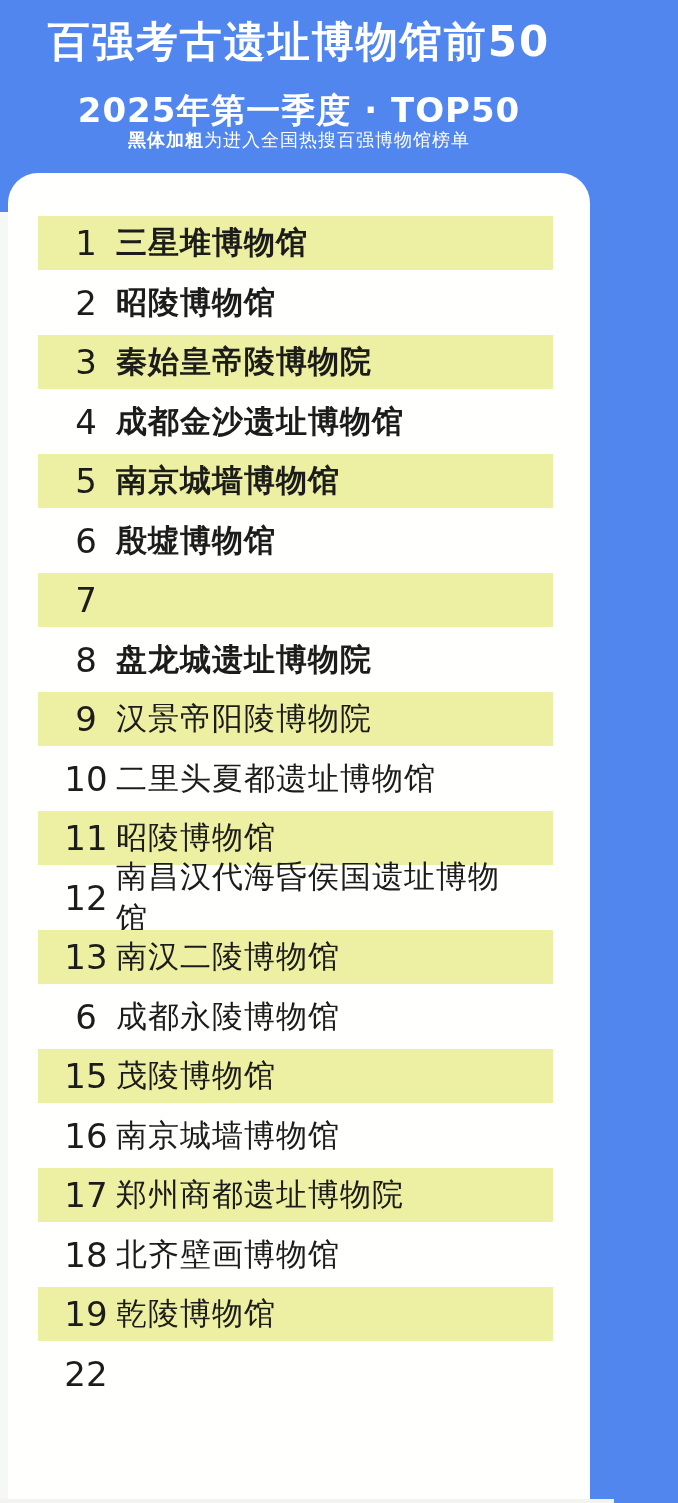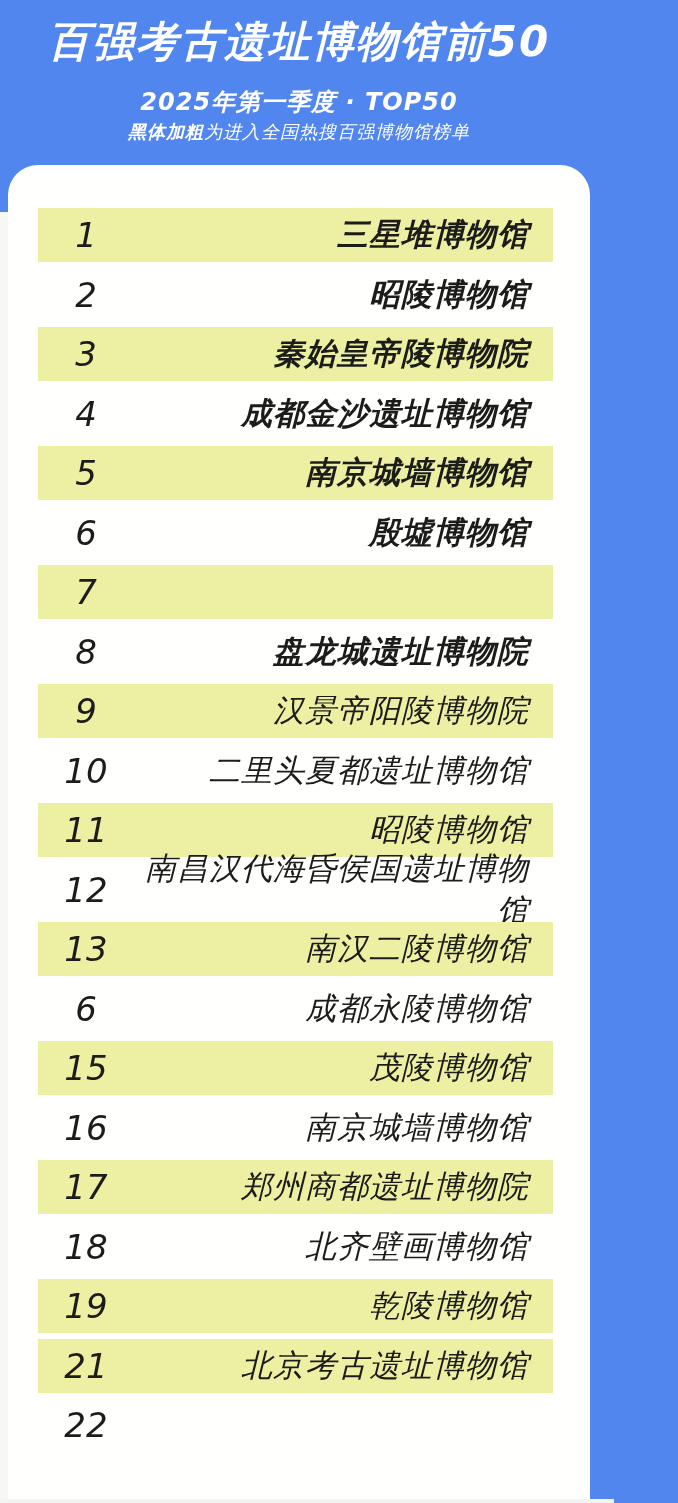--- a/index.html
+++ b/index.html
@@ -15,42 +15,41 @@
     width: 678px;
     height: 1503px;
     overflow: hidden;
     background: var(--blue);
     font-family: "DejaVu Sans", sans-serif;
   }
   .page {
     position: relative;
     width: 614px;
     height: 1503px;
-    font-style: italic;
   }
   .content {
     width: 582px;
     margin-left: 8px;
   }
   
   .header {
     text-align: center;
     color: var(--header-ink);
     padding-top: 14px;
   }
   .title {
     margin: 0;
     font-size: 42px;
     line-height: 56px;
     font-weight: 800;
     letter-spacing: 2px;
   }
   .subtitle {
-    margin-top: 16px;
-    font-size: 24px;
+    margin-top: 24px;
+    font-size: 34px;
     line-height: 32px;
     font-weight: 700;
     letter-spacing: 1px;
   }
   .note {
     margin-top: 2px;
     font-size: 18px;
     line-height: 24px;
     font-weight: 500;
     letter-spacing: 1px;
@@ -82,21 +81,21 @@
   .row.hl { background: var(--yellow); }
   .rank {
     width: 60px;
     text-align: center;
     font-size: 34px;
     font-weight: 500;
     color: var(--ink);
   }
   .name {
     flex: 1;
-    text-align: right;
+    text-align: left;
     padding-right: 24px;
     font-size: 31px;
     font-weight: 400;
     letter-spacing: 1px;
     color: var(--ink);
   }
   .row.bold .name { font-weight: 900; }
   
   .left-edge {
     position: absolute;
@@ -195,24 +194,20 @@
             <span class="name">郑州商都遗址博物院</span>
           </div>
           <div class="row">
             <span class="rank">18</span>
             <span class="name">北齐壁画博物馆</span>
           </div>
           <div class="row hl">
             <span class="rank">19</span>
             <span class="name">乾陵博物馆</span>
           </div>
-          <div class="row hl">
-            <span class="rank">21</span>
-            <span class="name">北京考古遗址博物馆</span>
-          </div>
           <div class="row">
             <span class="rank">22</span>
             <span class="name"></span>
           </div>
         </div>
     </main>
 
   </div>
 
   <div class="left-edge"></div>

